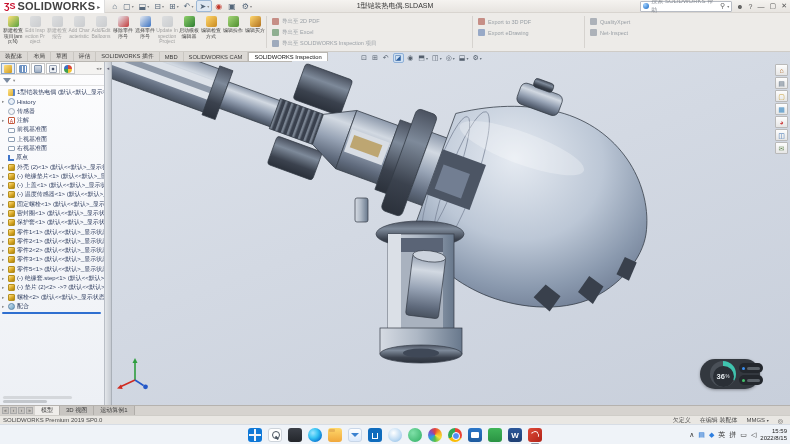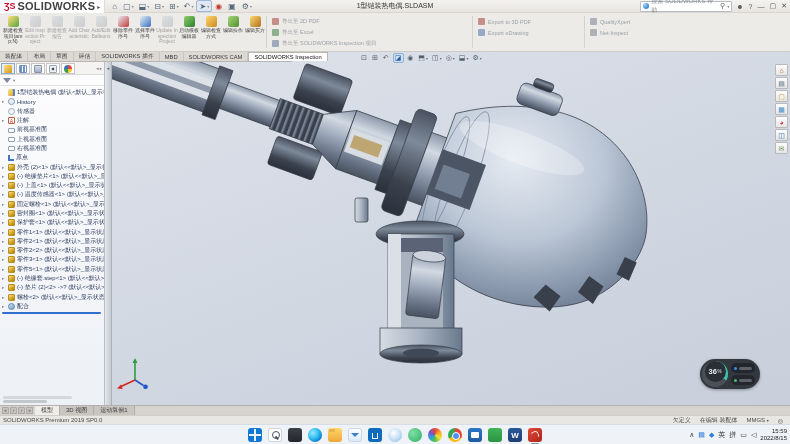--- a/index.html
+++ b/index.html
@@ -84,21 +84,21 @@
 .viewport{position:absolute;left:112px;top:0;right:0;bottom:0;background:linear-gradient(160deg,#dde2ea 0%,#d3d9e3 45%,#c8cfdb 100%);overflow:hidden}
 svg.model{position:absolute;left:0;top:0}
 .headsup{position:absolute;left:248px;top:1px;display:flex;align-items:center;gap:2px;z-index:6}
 .hub{font-size:7px;color:#55606e;display:flex;align-items:center;padding:0 1px;height:10px;border-radius:2px}
 .hub .dd{font-size:4px;margin-left:1px;color:#6a7480}
 .hub.active{background:#cfe0f2;border:1px solid #8fb0d8;color:#2c5e9e}
 .taskpane{position:absolute;right:2px;top:12px;display:flex;flex-direction:column;gap:1px;z-index:6}
 .tp{width:13px;height:12px;background:linear-gradient(#fdfdfd,#e6e6e6);border:1px solid #b9b9b9;border-radius:1px;display:flex;align-items:center;justify-content:center;font-size:7px;line-height:7px}
 .triad{position:absolute;left:2px;bottom:10px;z-index:6}
 .recorder{position:absolute;right:30px;bottom:16px;width:60px;height:30px;background:#33383f;border-radius:15px;display:flex;align-items:center;z-index:7;box-shadow:0 1px 3px rgba(0,0,0,.35)}
-.rec-circ{width:26px;height:26px;margin-left:2px;border-radius:50%;background:conic-gradient(#3fc3ae 0 120deg,#4a5058 120deg 360deg);display:flex;align-items:flex-start;justify-content:center;flex:none}
+.rec-circ{width:26px;height:26px;margin-left:10px;border-radius:50%;background:conic-gradient(#3fc3ae 0 120deg,#4a5058 120deg 360deg);display:flex;align-items:flex-end;justify-content:center;flex:none}
 .rec-inner{width:21px;height:21px;border-radius:50%;background:#2a2f36;color:#e8eef2;font-size:7.5px;display:flex;align-items:center;justify-content:center;font-weight:bold}
 .rec-inner .pct{font-size:4.5px;margin-left:.5px;font-weight:normal}
 .rec-btns{display:flex;flex-direction:column;gap:2px;margin-left:3px}
 .rec-btn{width:24px;height:10px;background:#23272d;border-radius:5px;display:flex;align-items:center;gap:2px;padding:0 3px}
 .rec-dot{width:3px;height:3px;border-radius:50%;flex:none}
 .rec-bar{flex:1;height:3px;background:#5a6168;border-radius:2px}
 
 
 .doctabs{position:absolute;top:405px;left:0;right:0;height:10px;background:#d6d3cf;border-top:1px solid #b5b2ae;display:flex;align-items:stretch;font-size:6px;z-index:40}
 .dnav{display:flex;gap:1px;padding:1px 2px;align-items:center}

